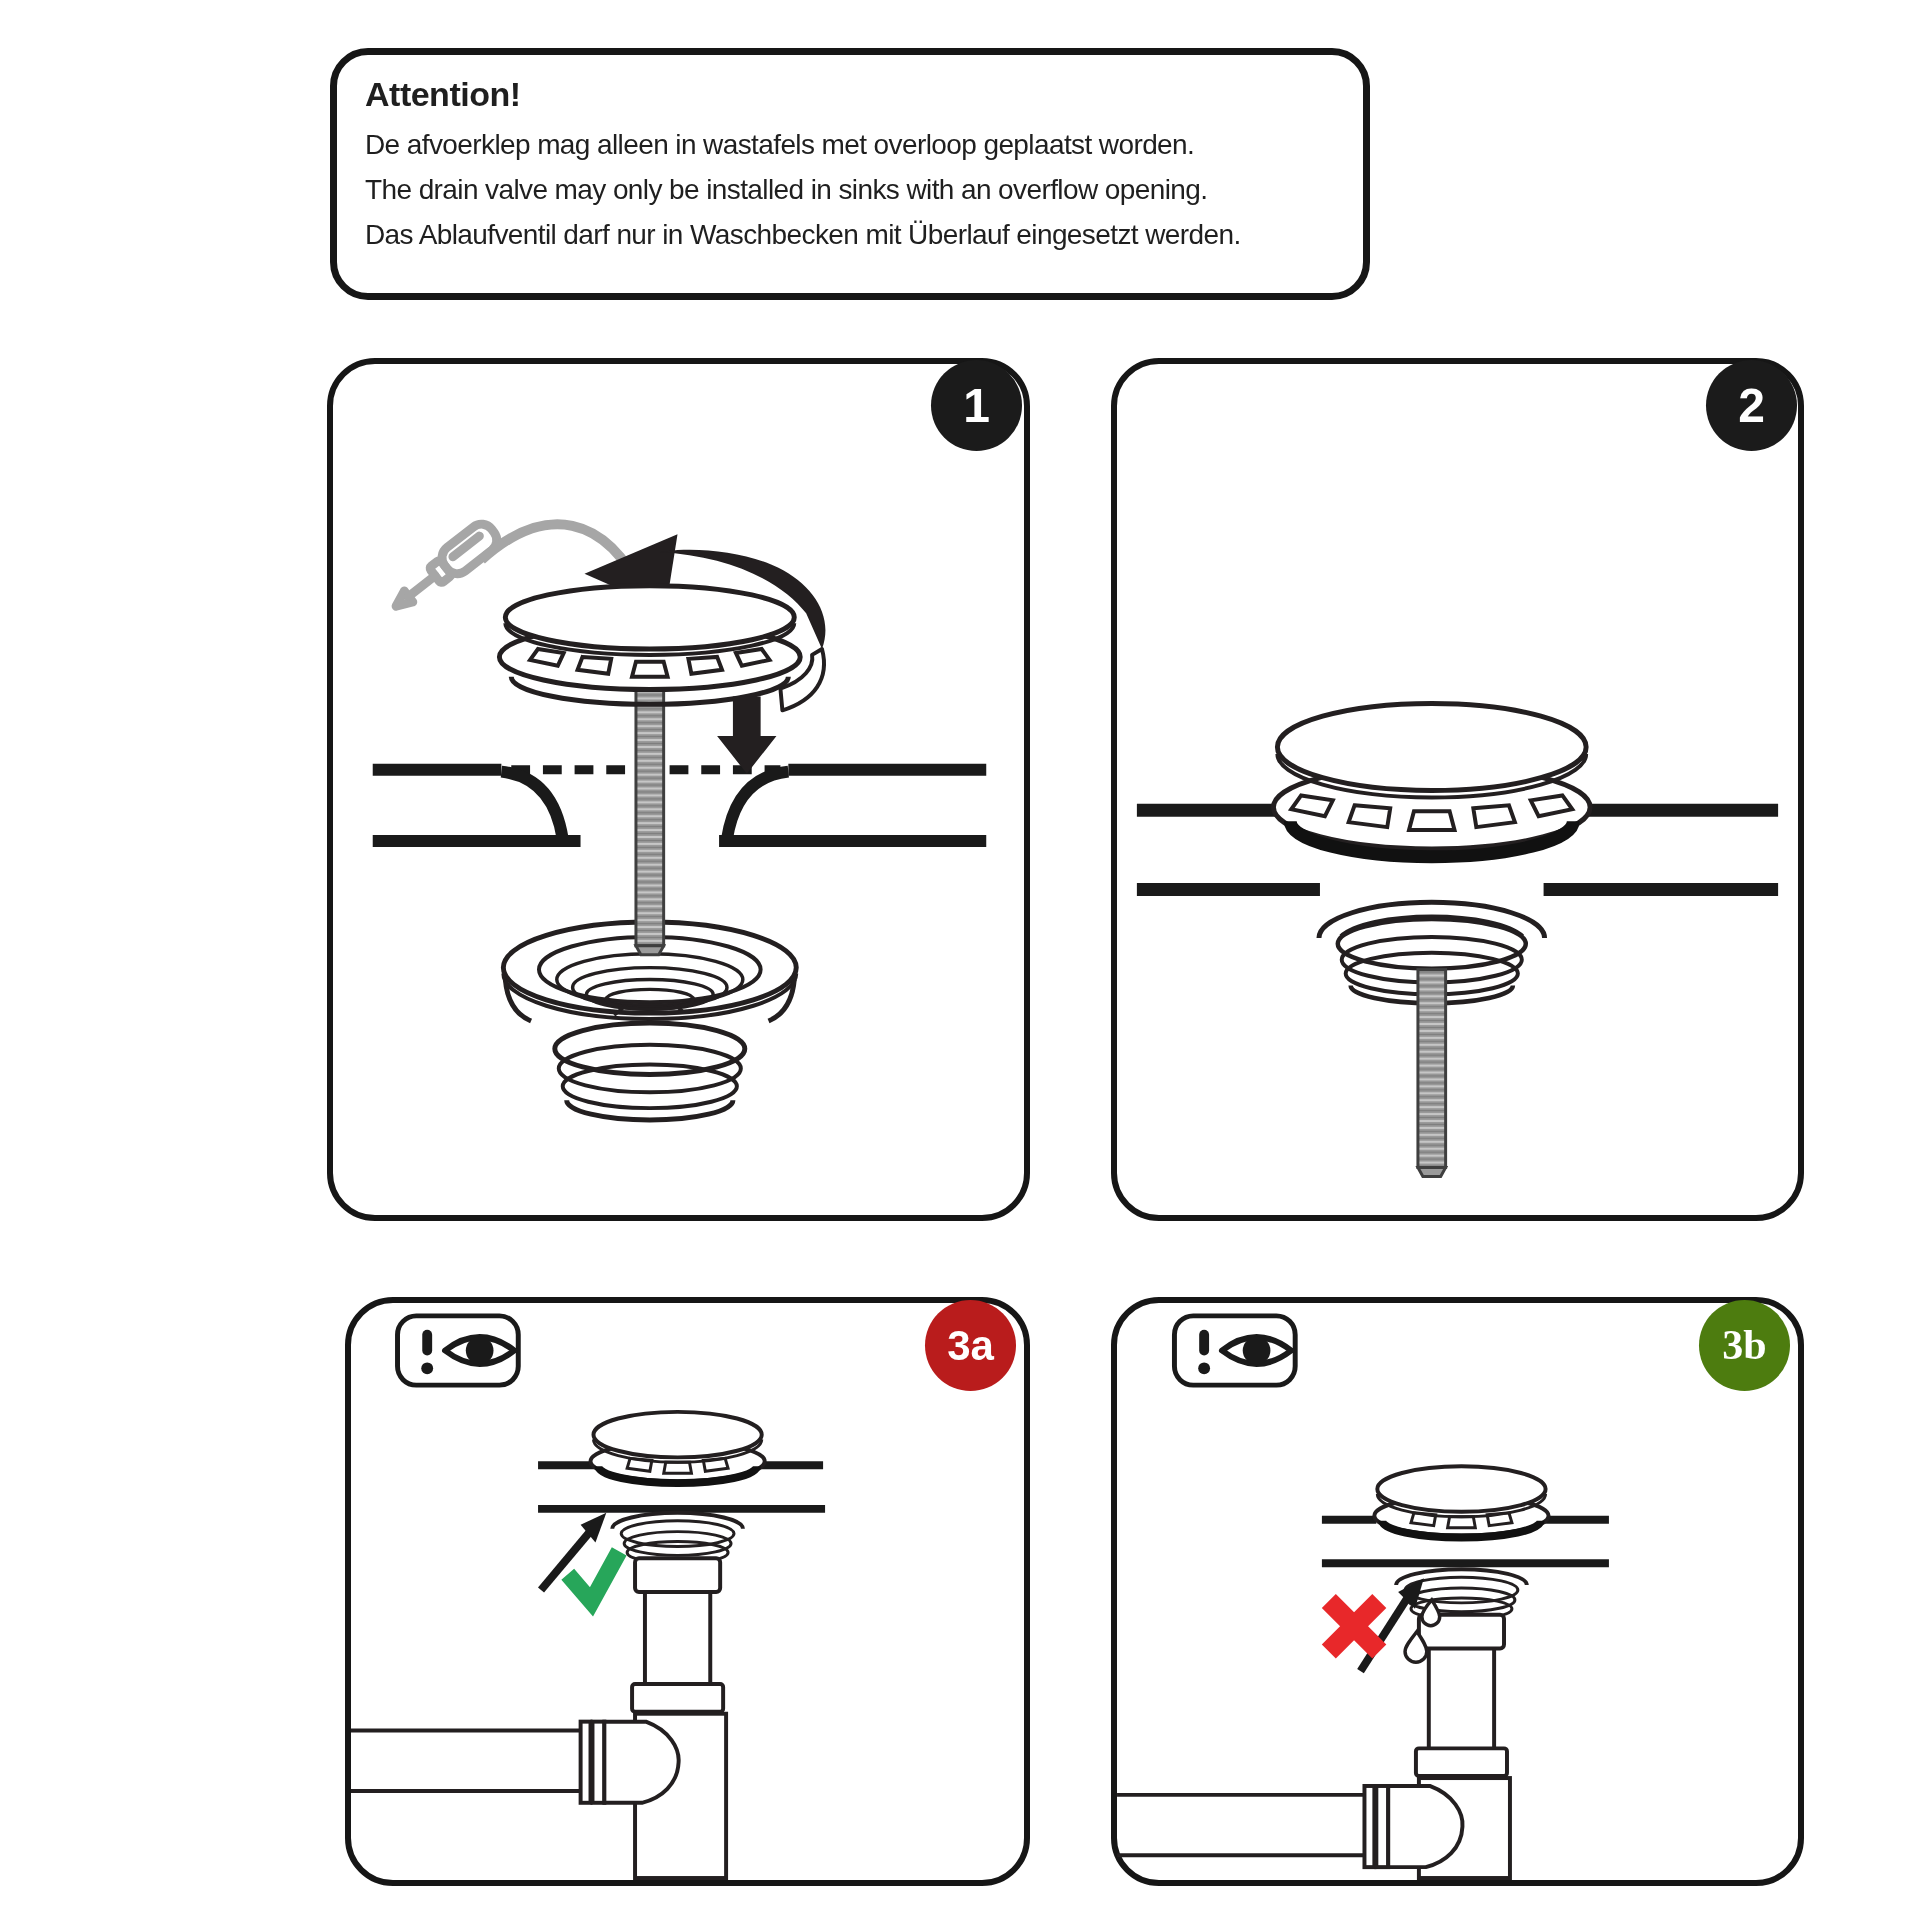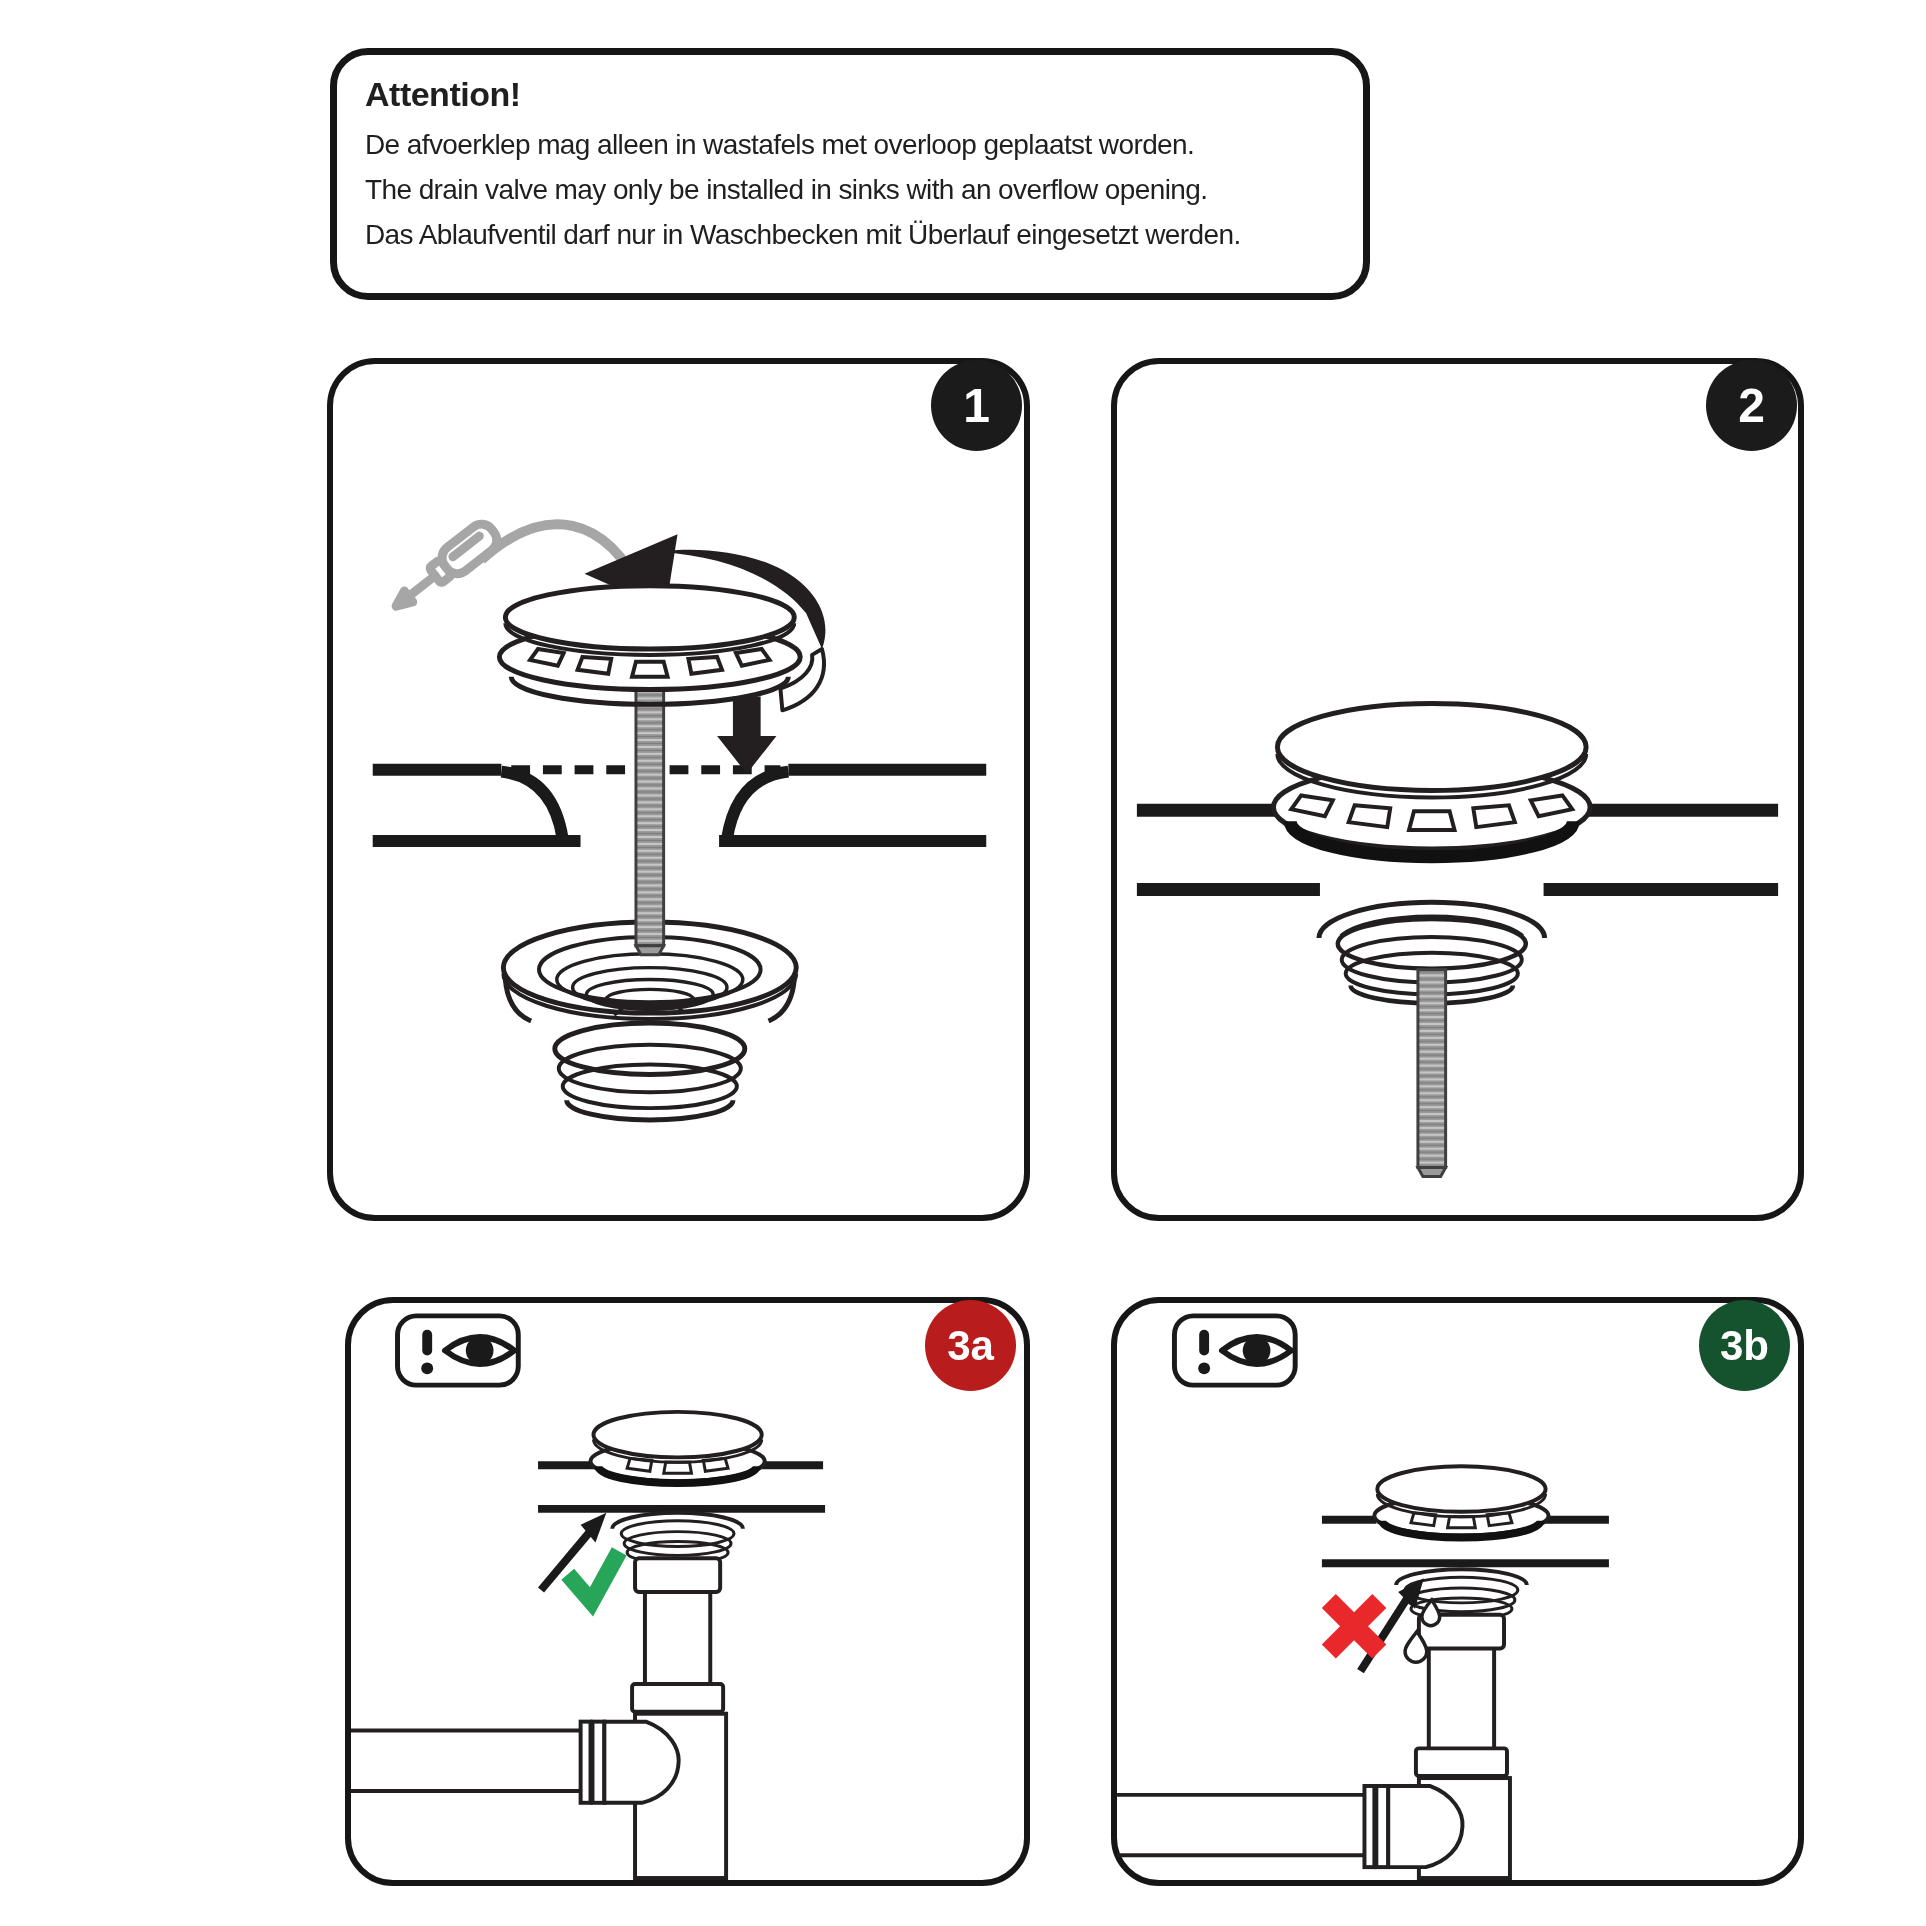--- a/index.html
+++ b/index.html
@@ -215,21 +215,21 @@
       <g>
         <path d="M192,290 L244,228" stroke="#1a1a1a" stroke-width="8" fill="none"></path>
         <polygon points="232,224 258,212 247,242" fill="#1a1a1a"></polygon>
       </g>
 
       <path d="M219,274 L243,302 L271,251" fill="none" stroke-width="17" style="stroke: rgb(39, 166, 90);"></path>
     </svg>
   </div>
 
   <div class="panel" id="p3b">
-    <div class="badge small" style="background: #14532d; color: rgb(255, 255, 255);">3b</div>
+    <div class="badge small" style="background: #4d7c0f; color: rgb(255, 255, 255); font-family: Liberation Serif, serif;">3b</div>
     <svg width="681" height="577" viewBox="0 0 688 583">
 
       <g stroke="#1a1a1a">
         <rect x="58" y="13" width="122" height="70" rx="19" fill="#ffffff" stroke-width="5"></rect>
         <rect x="83" y="27" width="10" height="26" rx="5" fill="#1a1a1a" stroke="none"></rect>
         <circle cx="88" cy="66" r="6" fill="#1a1a1a" stroke="none"></circle>
         <path d="M106,48 Q141,21 176,48 Q141,75 106,48 Z" fill="#ffffff" stroke-width="6" stroke-linejoin="round"></path>
         <circle cx="141" cy="48" r="14" fill="#1a1a1a" stroke="none"></circle>
       </g>
 

